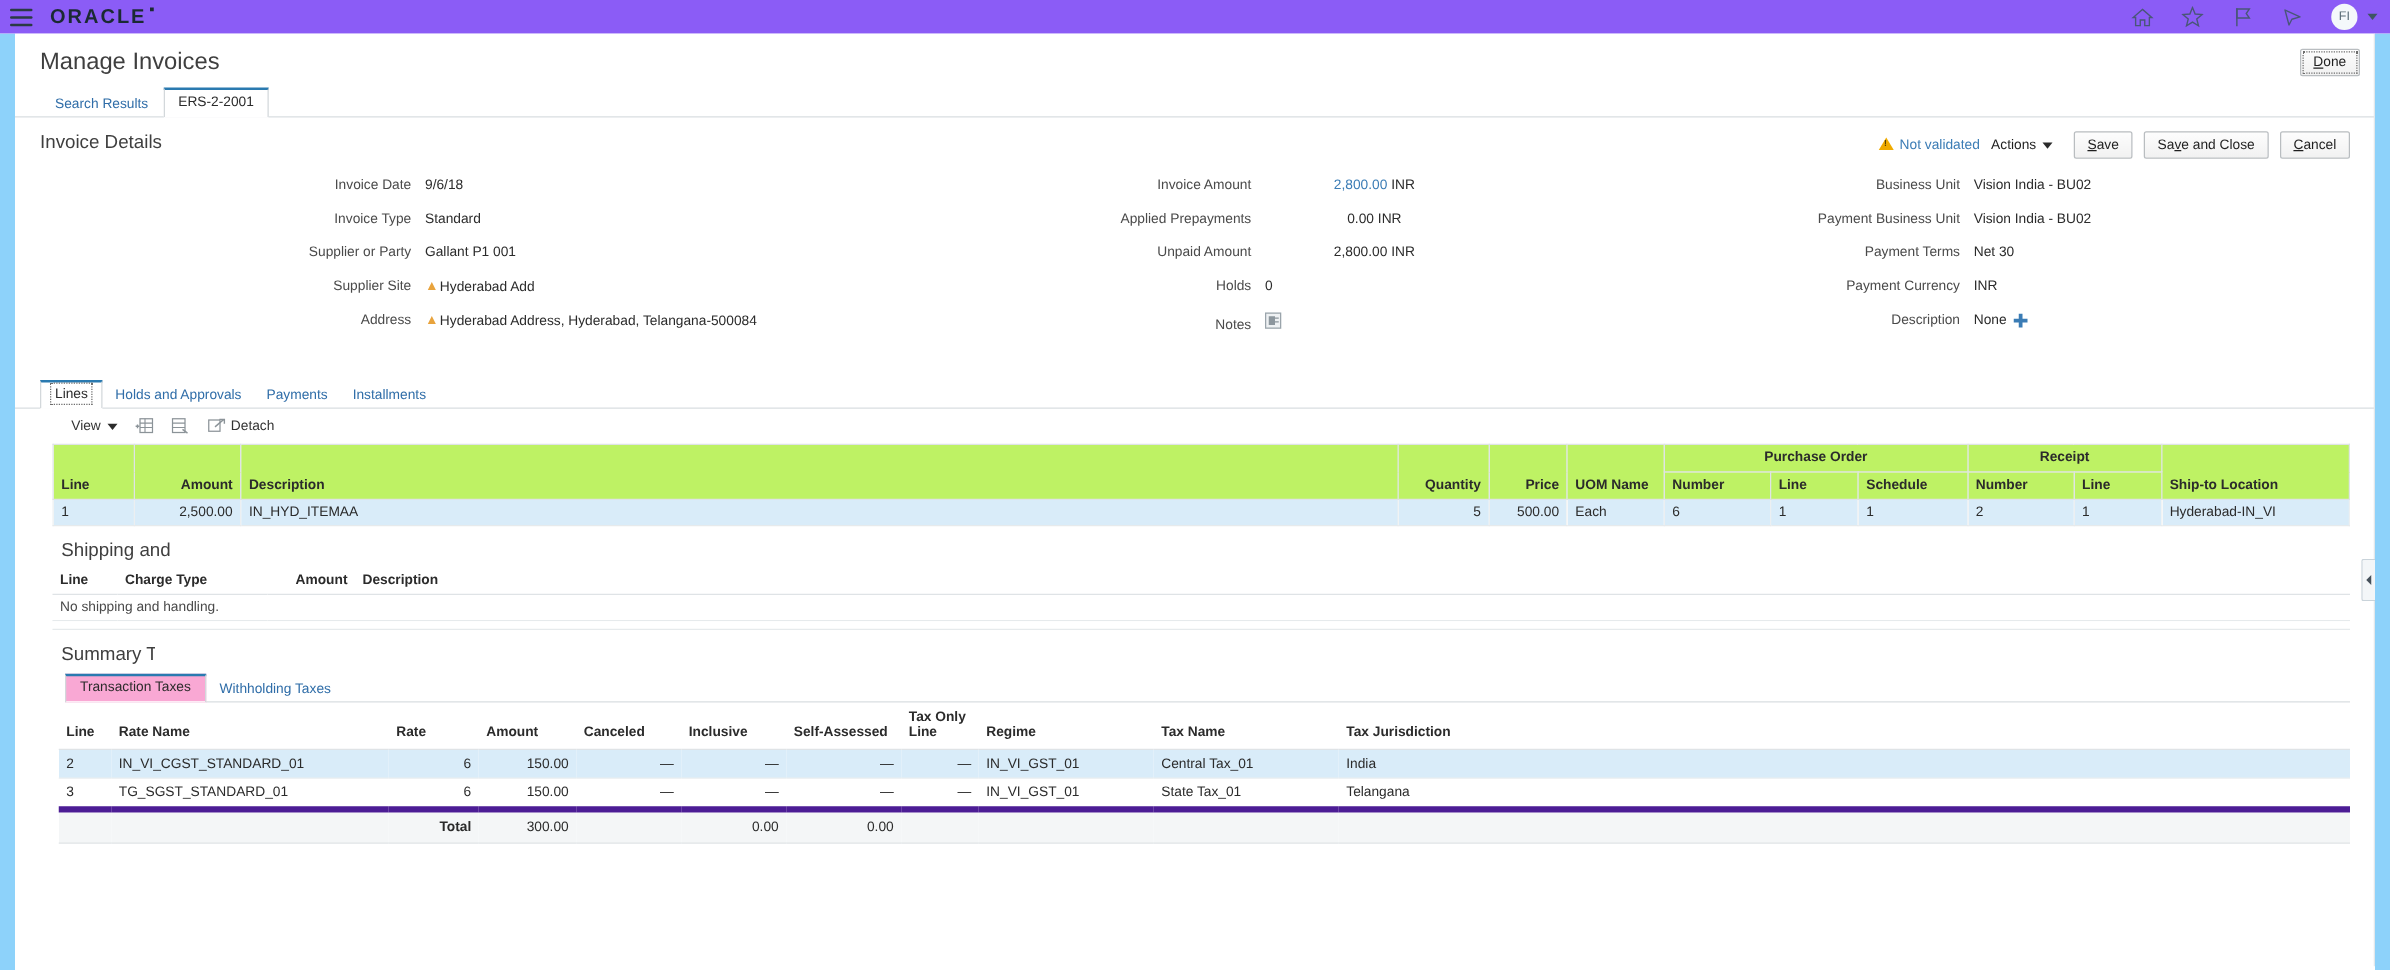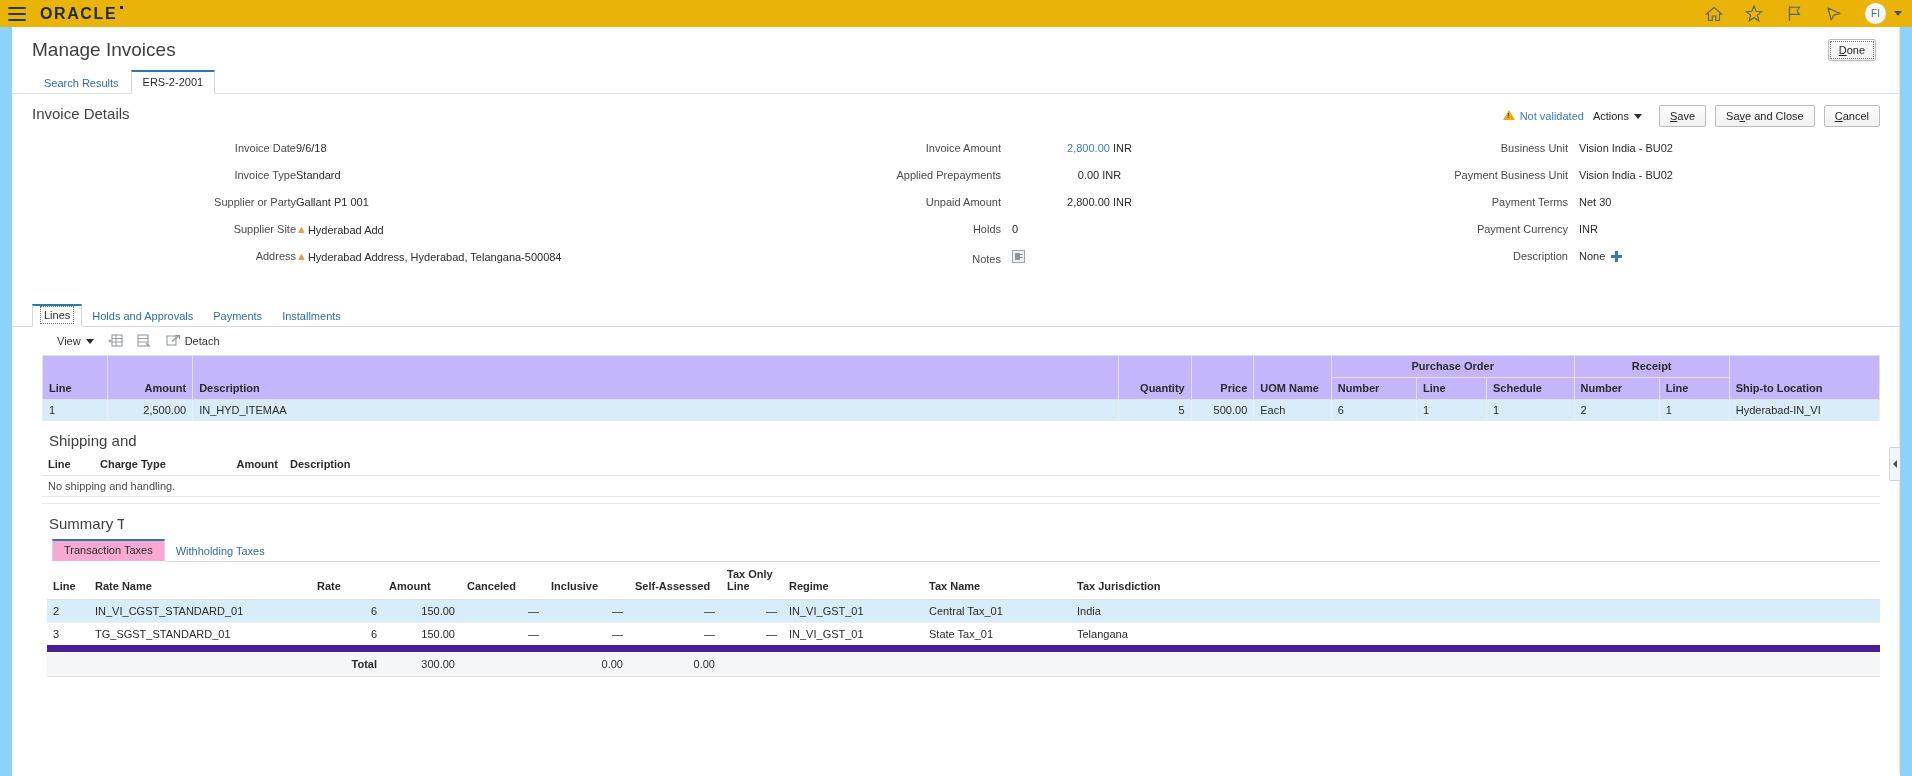--- a/index.html
+++ b/index.html
@@ -9,21 +9,21 @@
     overflow: hidden;
     background: #ffffff;
     font-family: "Liberation Sans", sans-serif;
     font-size: 11px;
     color: #333333;
   }
 
   
   .global-header {
     height: 27px;
-    background: #eab308;
+    background: #8b5cf6;
     display: flex;
     align-items: center;
     padding: 0 10px 0 8px;
     position: relative;
   }
   .hamburger {
     width: 18px; height: 14px;
     display: flex; flex-direction: column; justify-content: space-between;
     cursor: pointer;
     margin-right: 14px;
@@ -107,21 +107,21 @@
     padding: 3px 10px;
     cursor: pointer;
     white-space: nowrap;
     line-height: 14px;
   }
   .btn.focused {
     outline: 1px dotted #6d6d6d;
     outline-offset: -3px;
   }
   .mn { text-decoration: underline; }
-  .done-wrap { margin-left: auto; margin-right: 16px; }
+  .done-wrap { margin-left: auto; margin-right: 4px; }
 
   
   .tabstrip {
     display: flex; align-items: flex-end;
     padding: 10px 0 0 20px;
     height: 32px;
   }
   .tab {
     font-size: 11px;
     padding: 4px 11px 5px 11px;
@@ -220,21 +220,21 @@
     display: flex;
     align-items: baseline;
     height: 27px;
   }
   .attr-label {
     font-size: 11px;
     color: #4a4a4a;
     text-align: right;
     white-space: nowrap;
   }
-  .c1 .attr-label { width: 284px; }
+  .c1 .attr-label { width: 328px; padding-right: 11px; }
   .c2 .attr-label { width: 300px; padding-right: 11px; }
   .c3 .attr-label { width: 307px; padding-right: 11px; }
   .attr-value {
     font-size: 11px;
     color: #2b2b2b;
     white-space: nowrap;
     display: flex; align-items: center;
   }
   .attr-value.num {
     width: 175px;
@@ -328,21 +328,21 @@
   .tbl-wrap { padding: 0 20px 0 30px; }
   table.grid {
     border-collapse: collapse;
     width: 100%;
     table-layout: fixed;
     font-size: 11px;
   }
   table.grid th {
     font-weight: bold;
     color: #2b2b2b;
-    background: #c4b5fd;
+    background: #bef264;
     border: 1px solid #dfe3e6;
     padding: 4px 6px;
     vertical-align: bottom;
     text-align: left;
     font-size: 11px;
     line-height: 13px;
   }
   table.grid th.ctr { text-align: center; vertical-align: middle; }
   table.grid th.rt { text-align: right; }
   table.grid td {
@@ -431,21 +431,21 @@
     white-space: nowrap;
     overflow: hidden;
     text-overflow: ellipsis;
   }
   table.tax td.rt { text-align: right; }
   table.tax tr.sel td { background: #d9ecf9; }
   table.tax tfoot td {
     background: #f4f6f7;
     font-weight: bold;
     border-bottom: 1px solid #dfe3e6;
-    border-top: 7px solid #4c1d95;
+    border-top: 5px solid #4c1d95;
     padding: 6px;
   }
   table.tax tfoot td.val { font-weight: normal; }
 
   
   .collapse-handle {
     position: absolute;
     right: 0px;
     top: 420px;
     width: 11px; height: 34px;

